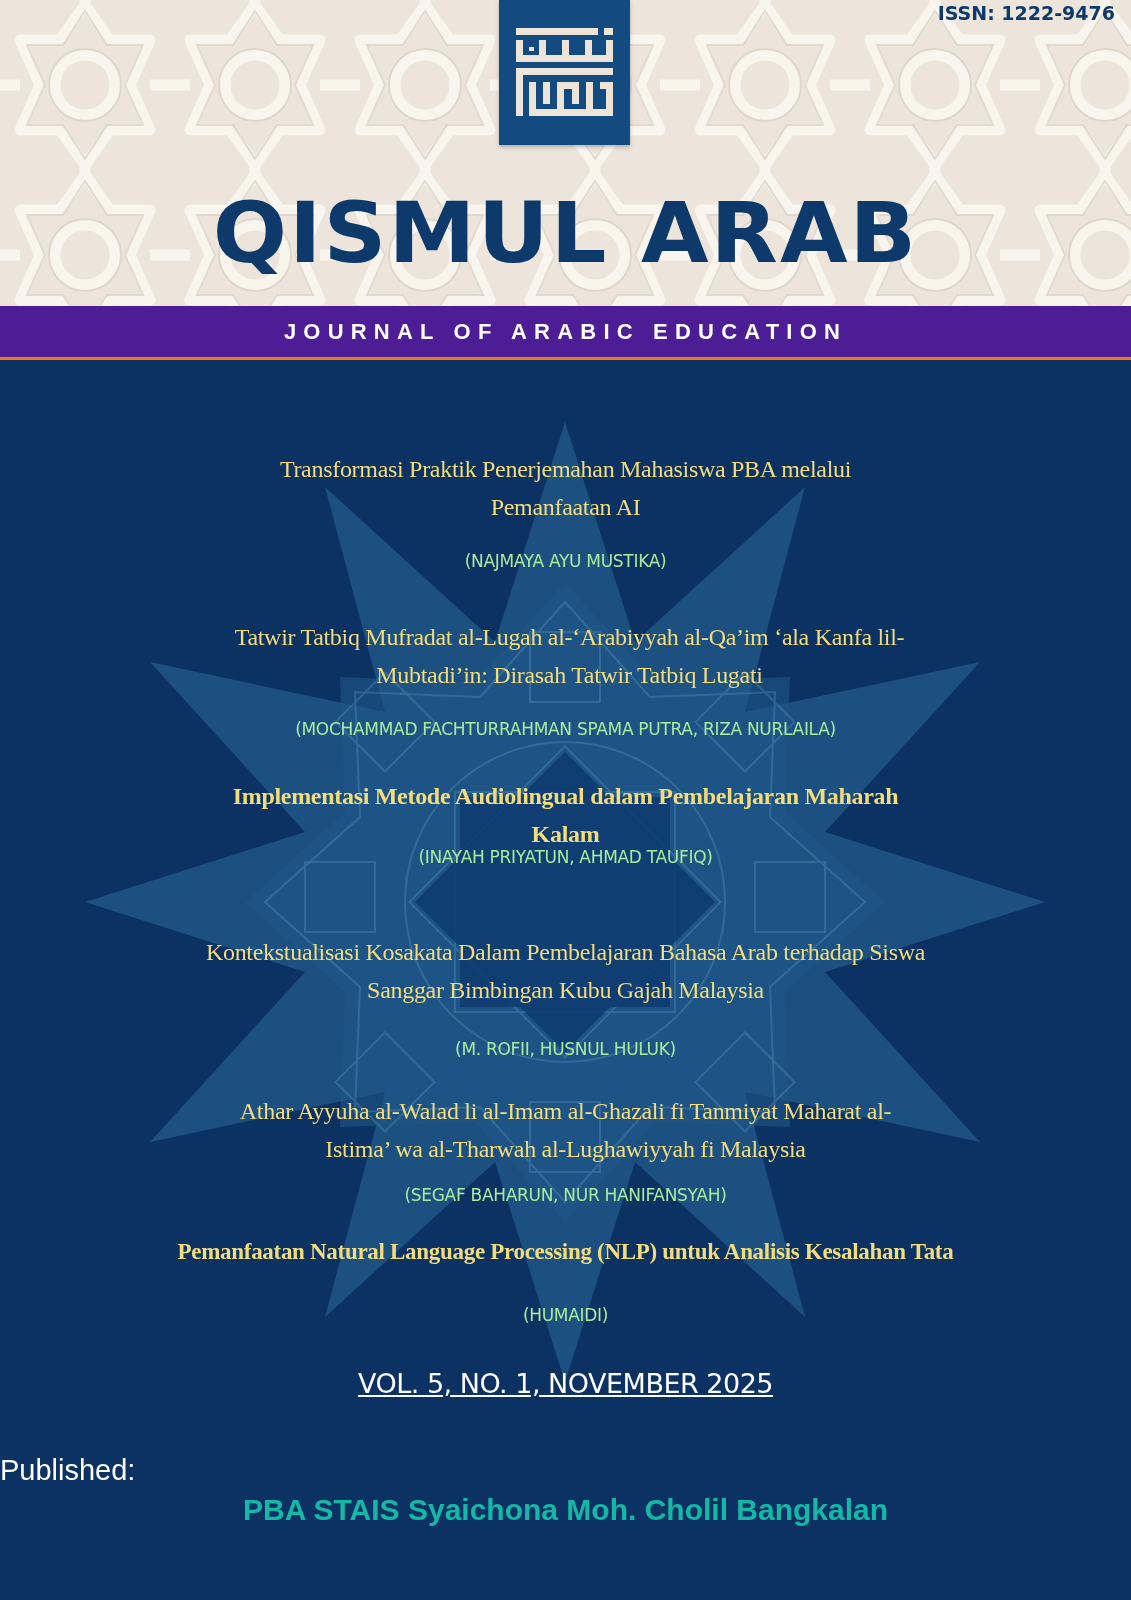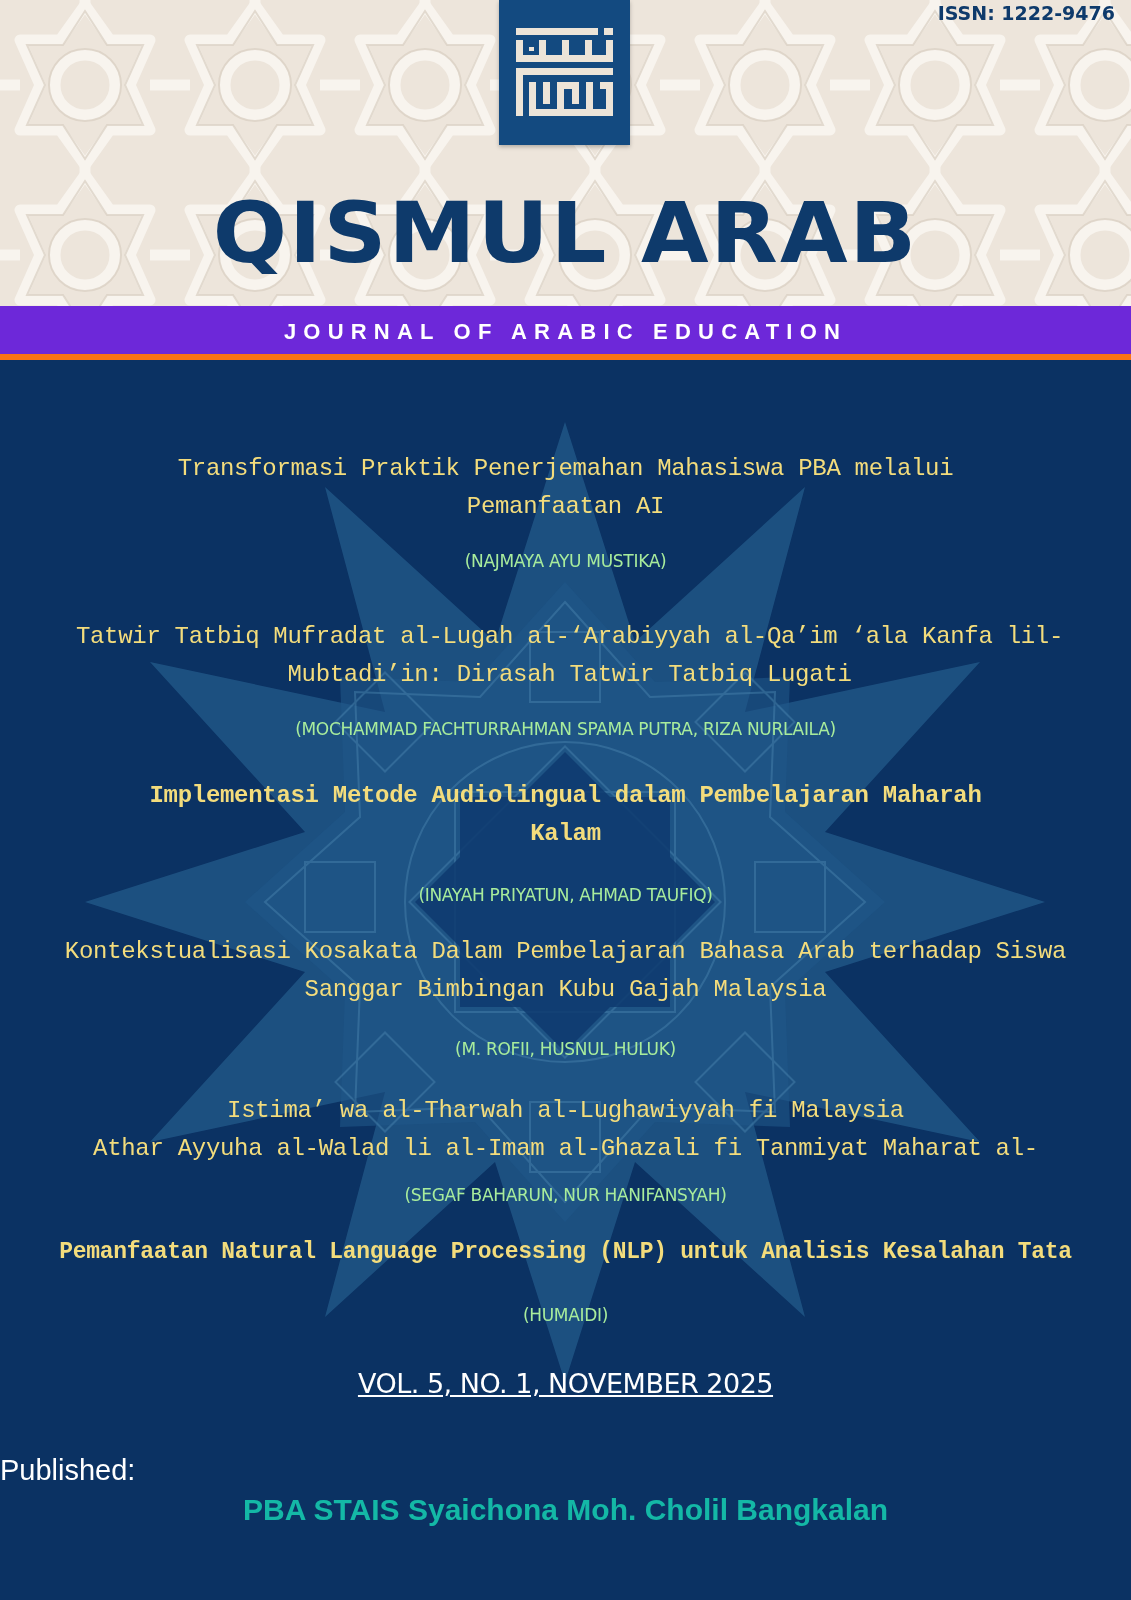--- a/index.html
+++ b/index.html
@@ -32,40 +32,40 @@
     text-align: center;
     font-family: "DejaVu Sans", sans-serif; font-weight: bold;
     font-size: 84px; line-height: 90px; color: #0e3a6b;
     letter-spacing: 2px;
     transform: scaleX(1.04);
   }
 
   
   .band {
     position: absolute; left: 0; top: 306px; width: 1131px; height: 54px;
-    background: #6d28d9;
-    border-bottom: 6px solid #f97316;
+    background: #4c1d95;
+    border-bottom: 3px solid #f97316;
   }
   .band-text {
     position: absolute; left: 0; width: 1131px; top: 13px;
     text-align: center; color: #ffffff;
     font-family: "Liberation Sans", sans-serif; font-weight: bold;
     font-size: 22px; letter-spacing: 7.2px;
   }
 
   
   .body-area {
     position: absolute; left: 0; top: 362px; width: 1131px; height: 1238px;
     background: #0b3263; overflow: hidden;
   }
   .body-area svg.rosette { position: absolute; left: 0; top: 0; }
 
   .article-title {
     position: absolute; left: 0; width: 1131px; text-align: center;
-    font-family: Liberation Mono, monospace;
+    font-family: Liberation Serif, serif;
     color: #f3dc7c; font-size: 24px; line-height: 38px;
     letter-spacing: -0.3px;
   }
   .article-title.bold { font-weight: bold; }
   .authors {
     position: absolute; left: 0; width: 1131px; text-align: center;
     font-family: "DejaVu Sans", sans-serif;
     color: #a8ec9c; font-size: 17px; line-height: 22px;
     letter-spacing: -0.3px;
   }
@@ -181,31 +181,31 @@
   <div class="article-title" style="top:256px;padding-left:8px;">
     <div>Tatwir Tatbiq Mufradat al-Lugah al-‘Arabiyyah al-Qa’im ‘ala Kanfa lil-</div>
     <div>Mubtadi’in: Dirasah Tatwir Tatbiq Lugati</div>
   </div>
   <div class="authors" style="top:356px;">(MOCHAMMAD FACHTURRAHMAN SPAMA PUTRA, RIZA NURLAILA)</div>
 
   <div class="article-title bold" style="top:415px;">
     <div>Implementasi Metode Audiolingual dalam Pembelajaran Maharah</div>
     <div>Kalam</div>
   </div>
-  <div class="authors" style="top:522px;text-align:center;">(INAYAH PRIYATUN, AHMAD TAUFIQ)</div>
+  <div class="authors" style="top:484px;text-align:center;">(INAYAH PRIYATUN, AHMAD TAUFIQ)</div>
 
   <div class="article-title" style="top:571px;">
     <div>Kontekstualisasi Kosakata Dalam Pembelajaran Bahasa Arab terhadap Siswa</div>
     <div>Sanggar Bimbingan Kubu Gajah Malaysia</div>
   </div>
   <div class="authors" style="top:676px;">(M. ROFII, HUSNUL HULUK)</div>
 
   <div class="article-title" style="top:730px;">
+    <div>Athar Ayyuha al-Walad li al-Imam al-Ghazali fi Tanmiyat Maharat al-</div>
     <div>Istima’ wa al-Tharwah al-Lughawiyyah fi Malaysia</div>
-    <div>Athar Ayyuha al-Walad li al-Imam al-Ghazali fi Tanmiyat Maharat al-</div>
   </div>
   <div class="authors" style="top:822px;">(SEGAF BAHARUN, NUR HANIFANSYAH)</div>
 
   <div class="article-title bold" style="top:872px; font-size:23px; line-height:36px;">
     <div>Pemanfaatan Natural Language Processing (NLP) untuk Analisis Kesalahan Tata</div>
   </div>
   <div class="authors" style="top:942px;">(HUMAIDI)</div>
 
   <div class="volume">VOL. 5, NO. 1, NOVEMBER 2025</div>
   <div class="published-label">Published:</div>

